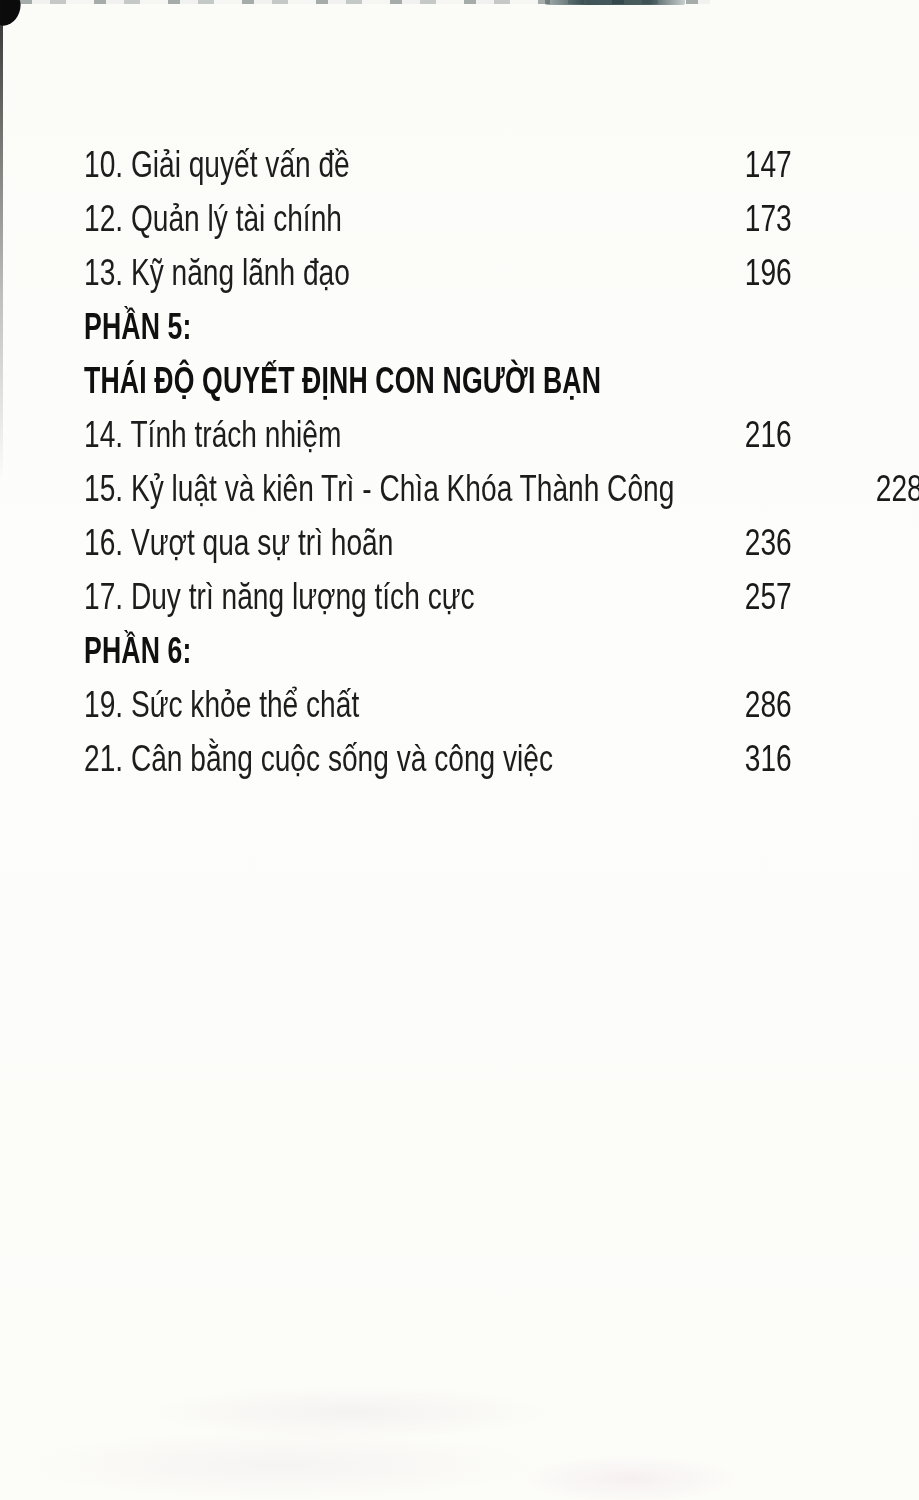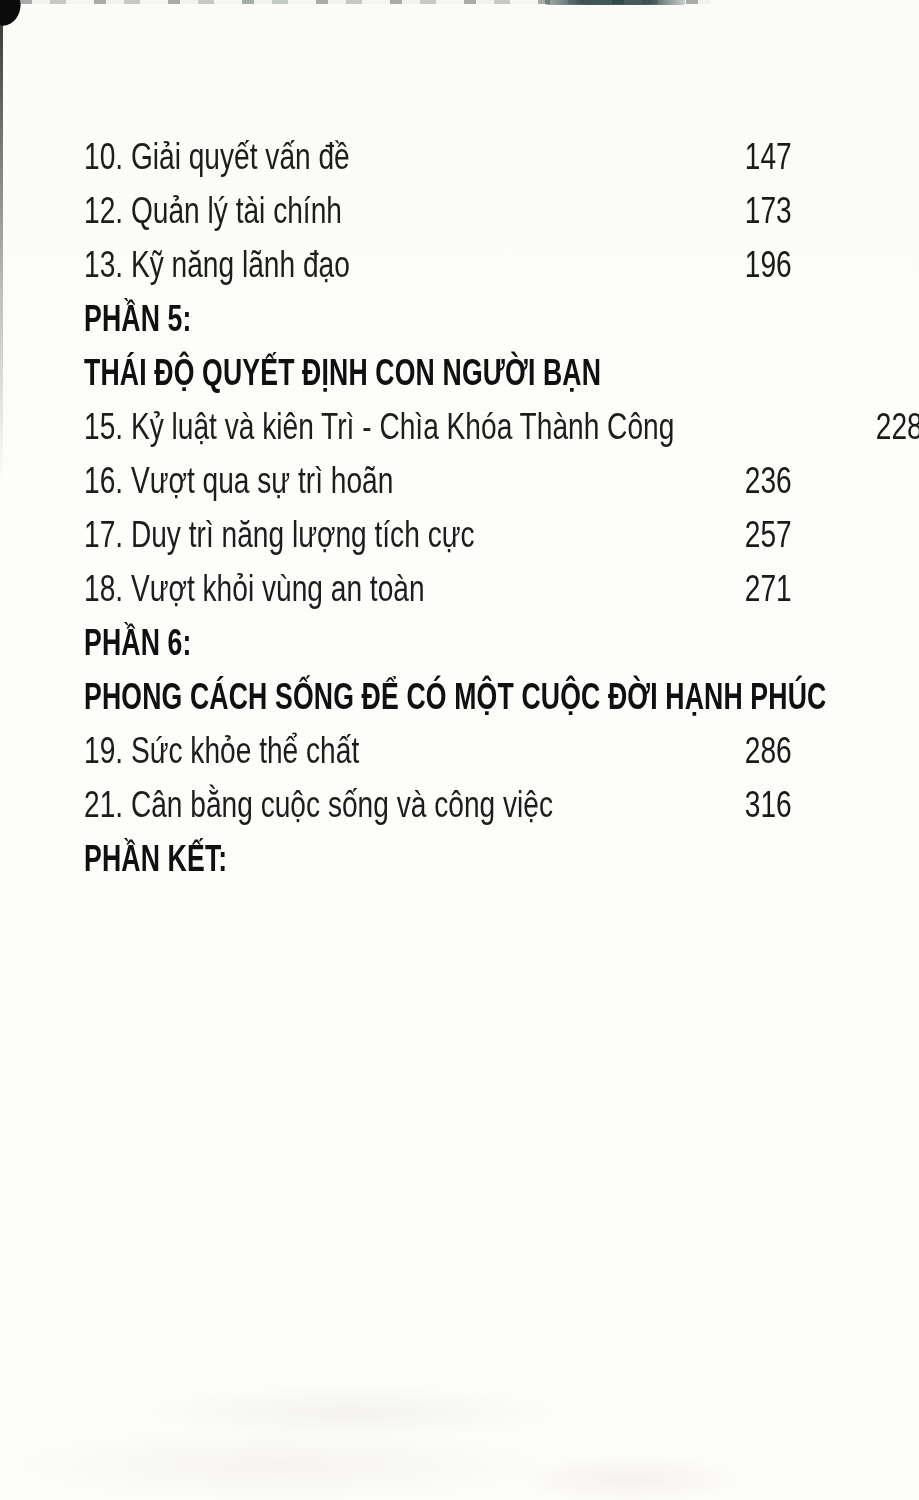--- a/index.html
+++ b/index.html
@@ -64,21 +64,21 @@
   }
   .smudge-3 {
     left: 520px; top: 1455px; width: 220px; height: 48px;
     background: radial-gradient(ellipse at center, rgba(190,140,160,0.10), rgba(190,140,160,0) 70%);
   }
 
   
   .toc {
     position: absolute;
     left: 84px;
-    top: 130px;
+    top: 138px;
     width: 708px;
   }
   .row {
     height: 54px;
     display: flex;
     justify-content: space-between;
     align-items: center;
     white-space: nowrap;
   }
   .label {
@@ -136,59 +136,53 @@
   </div>
 
   <div class="row part">
     <span class="label">PHẦN 5:</span>
   </div>
 
   <div class="row part-title">
     <span class="label">THÁI ĐỘ QUYẾT ĐỊNH CON NGƯỜI BẠN</span>
   </div>
 
+  <div class="row item">
+    <span class="label">14. Tính trách nhiệm</span>
+    <span class="num">216</span>
+  </div>
 
   <div class="row item">
     <span class="label">15. Kỷ luật và kiên Trì - Chìa Khóa Thành Công</span>
     <span class="num">228</span>
   </div>
 
   <div class="row item">
     <span class="label">16. Vượt qua sự trì hoãn</span>
     <span class="num">236</span>
   </div>
 
   <div class="row item">
     <span class="label">17. Duy trì năng lượng tích cực</span>
     <span class="num">257</span>
   </div>
 
-  <div class="row item">
-    <span class="label">18. Vượt khỏi vùng an toàn</span>
-    <span class="num">271</span>
-  </div>
 
   <div class="row part">
     <span class="label">PHẦN 6:</span>
   </div>
 
-  <div class="row part-title">
-    <span class="label">PHONG CÁCH SỐNG ĐỂ CÓ MỘT CUỘC ĐỜI HẠNH PHÚC</span>
-  </div>
 
   <div class="row item">
     <span class="label">19. Sức khỏe thể chất</span>
     <span class="num">286</span>
   </div>
 
 
   <div class="row item">
     <span class="label">21. Cân bằng cuộc sống và công việc</span>
     <span class="num">316</span>
   </div>
 
-  <div class="row part">
-    <span class="label">PHẦN KẾT:</span>
-  </div>
 
 
 
 </main>
 
 </body></html>

